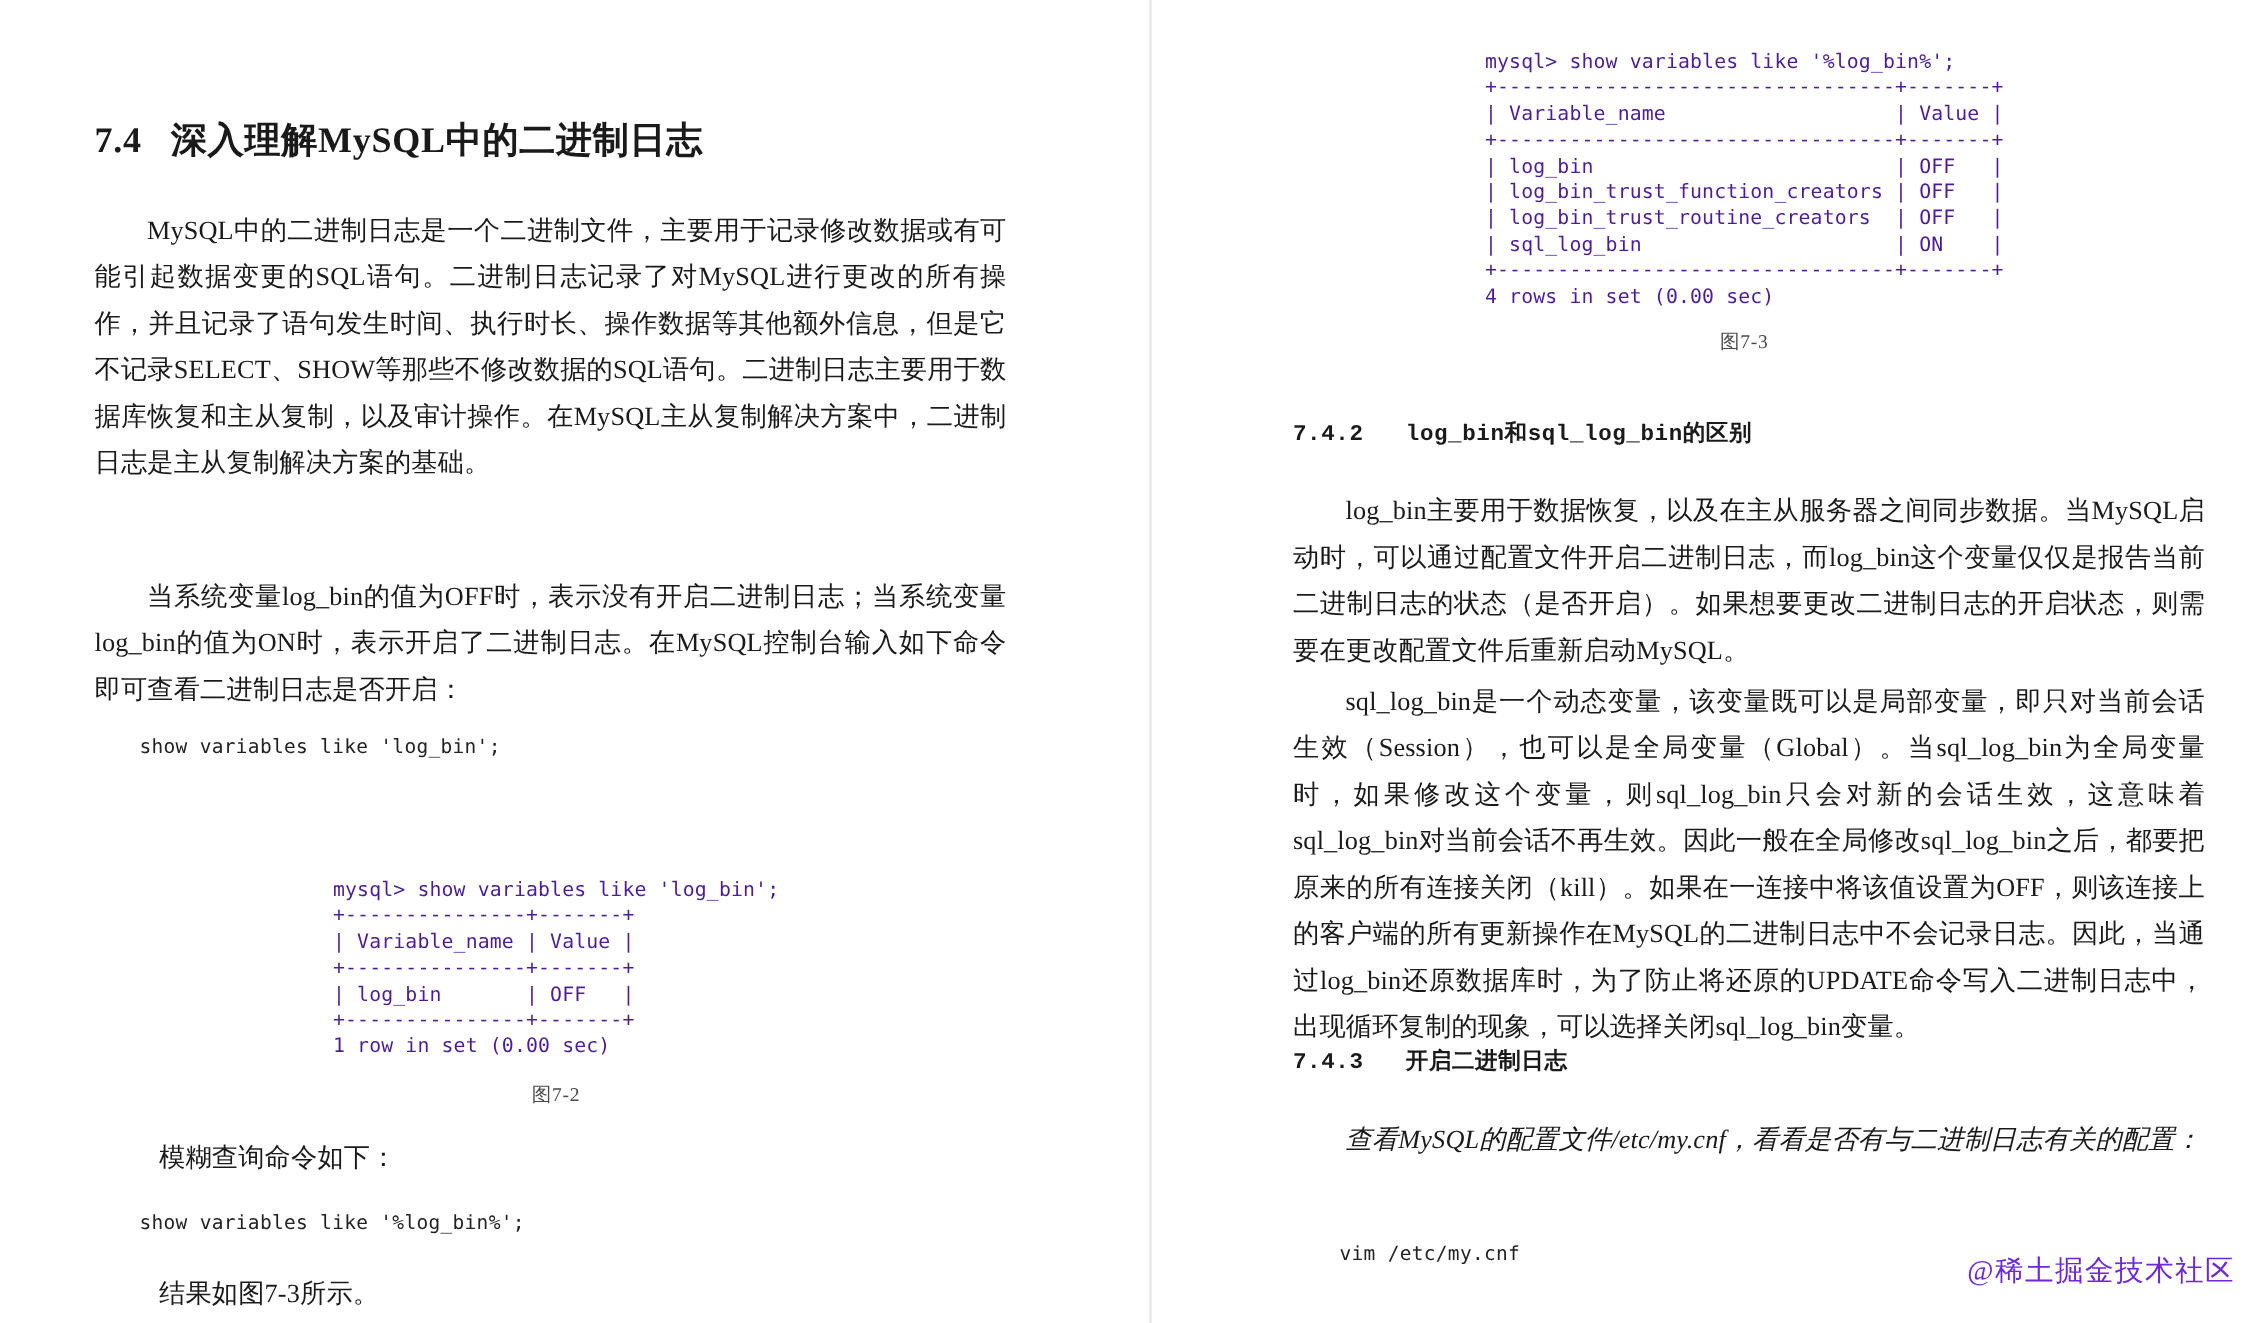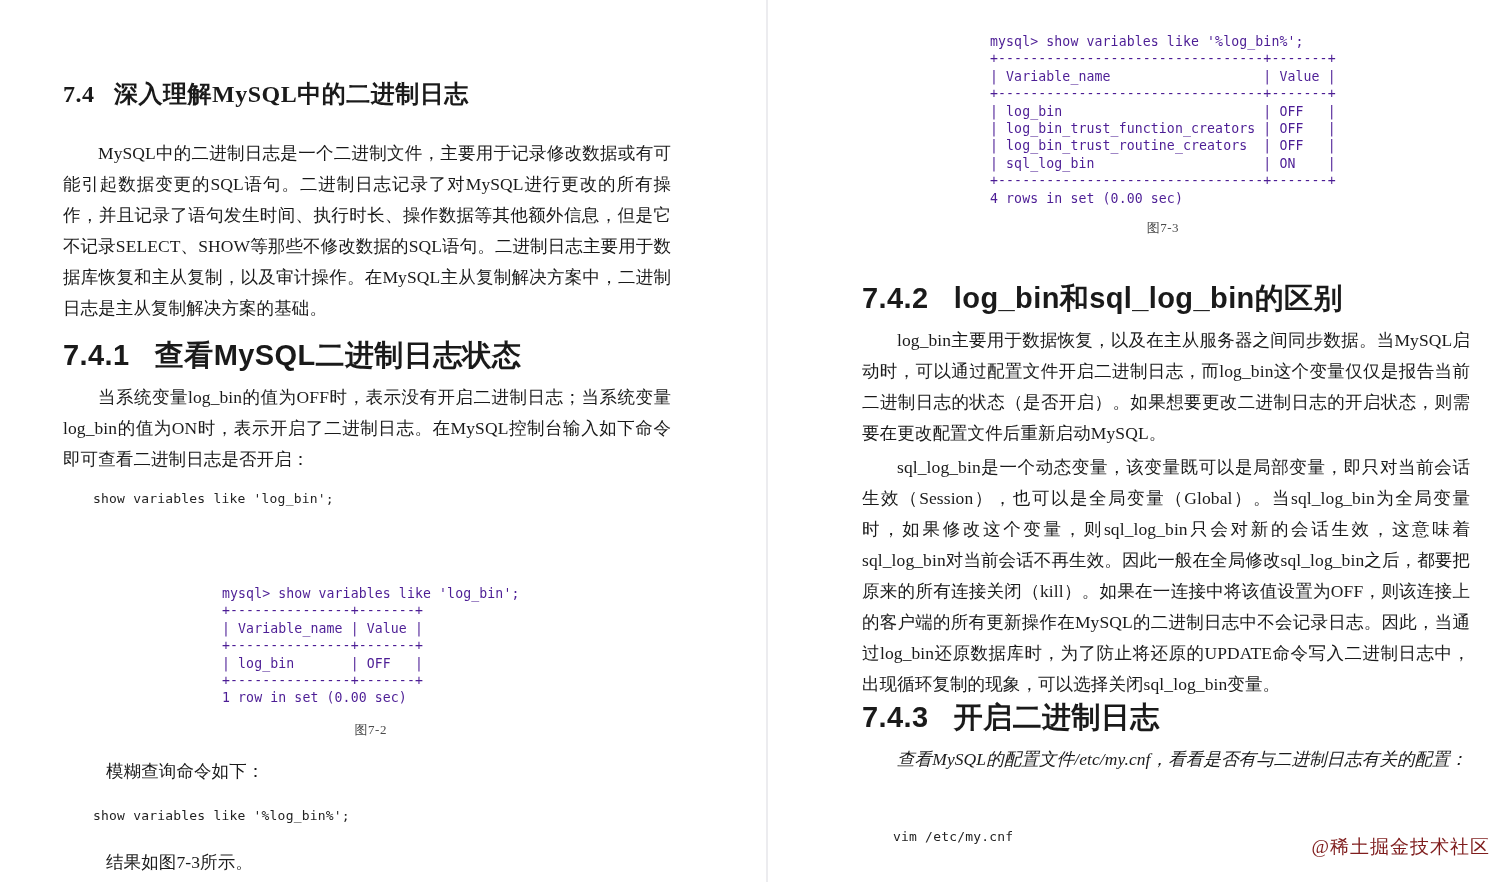--- a/index.html
+++ b/index.html
@@ -45,27 +45,27 @@
   h2.sec-title {
     font-size: 24px;
     font-weight: 700;
     letter-spacing: 0.5px;
     margin: 0;
     line-height: 1.2;
     white-space: pre;
     font-family: "Liberation Serif", "DejaVu Serif", serif;
   }
   h3.subsec-title {
-    font-size: 29px;
+    font-size: 15px;
     font-weight: 700;
     letter-spacing: 0.4px;
     margin: 0;
     line-height: 1.2;
     white-space: pre;
-    font-family: Liberation Sans, sans-serif;
+    font-family: Liberation Mono, monospace;
   }
 
   
   p.body {
     font-size: 17.5px;
     line-height: 31px;
     margin: 0;
     text-align: justify;
     text-justify: inter-ideograph;
     text-indent: 2em;
@@ -102,21 +102,21 @@
     font-family: "Liberation Serif", "DejaVu Serif", serif;
     letter-spacing: 0.5px;
   }
 
   
   .watermark {
     position: absolute;
     right: 22px;
     bottom: 22px;
     font-size: 19px;
-    color: #7f1d1d;
+    color: #6d28d9;
     font-family: "Liberation Serif", "DejaVu Serif", serif;
     letter-spacing: 1px;
     user-select: none;
   }
 
   
   .abs { position: absolute; }
 </style>
 </head>
 <body>
@@ -124,21 +124,20 @@
 <div class="page">
 
   <div class="column-divider"></div>
 
   <div class="col col-left">
 
     <h2 class="sec-title abs" style="top:80px; left:63px; width:650px;">7.4   深入理解MySQL中的二进制日志</h2>
 
     <p class="body abs" style="top:138px; left:63px; width:608px;">MySQL中的二进制日志是一个二进制文件，主要用于记录修改数据或有可能引起数据变更的SQL语句。二进制日志记录了对MySQL进行更改的所有操作，并且记录了语句发生时间、执行时长、操作数据等其他额外信息，但是它不记录SELECT、SHOW等那些不修改数据的SQL语句。二进制日志主要用于数据库恢复和主从复制，以及审计操作。在MySQL主从复制解决方案中，二进制日志是主从复制解决方案的基础。</p>
 
-    <h3 class="subsec-title abs" style="top:338px; left:63px; width:650px;">7.4.1   查看MySQL二进制日志状态</h3>
 
     <p class="body abs" style="top:382px; left:63px; width:608px;">当系统变量log_bin的值为OFF时，表示没有开启二进制日志；当系统变量log_bin的值为ON时，表示开启了二进制日志。在MySQL控制台输入如下命令即可查看二进制日志是否开启：</p>
 
     <pre class="code-line abs" style="top:490px; left:93px;">show variables like 'log_bin';</pre>
 
 
     <div class="figure abs" style="top:585px; left:222px;">
       <pre class="terminal">mysql&gt; show variables like 'log_bin';
 +---------------+-------+
 | Variable_name | Value |

